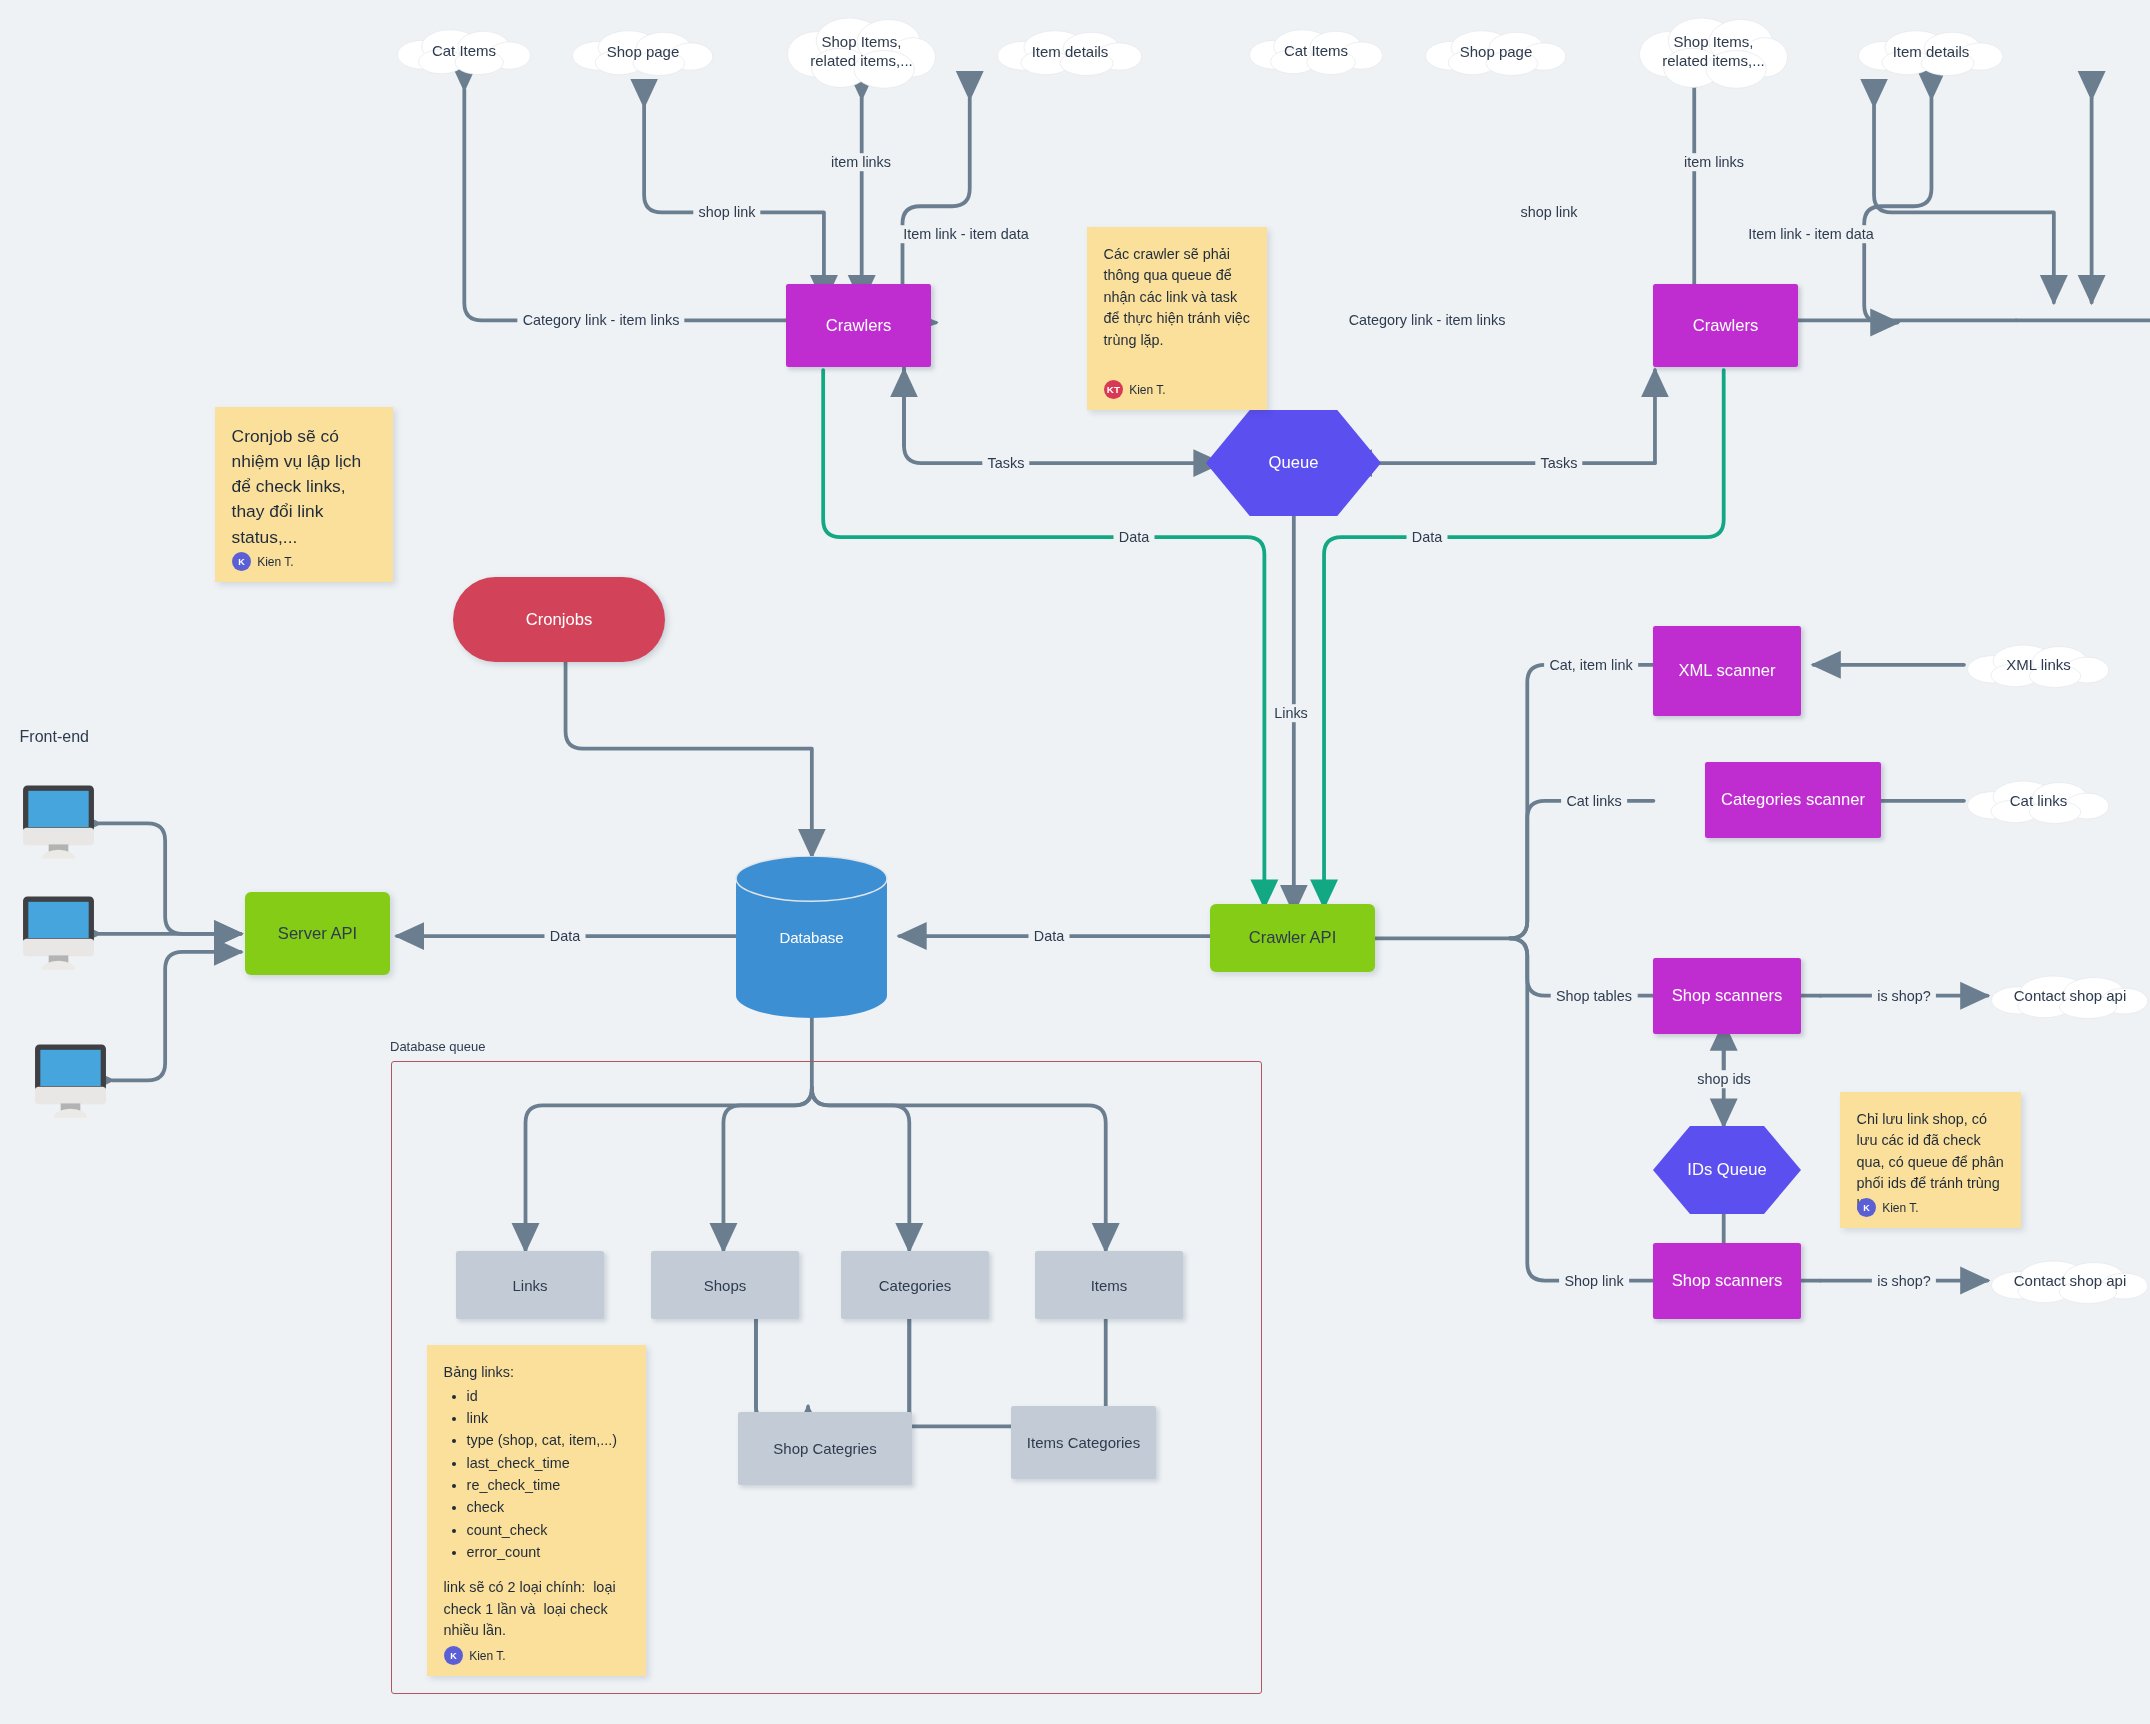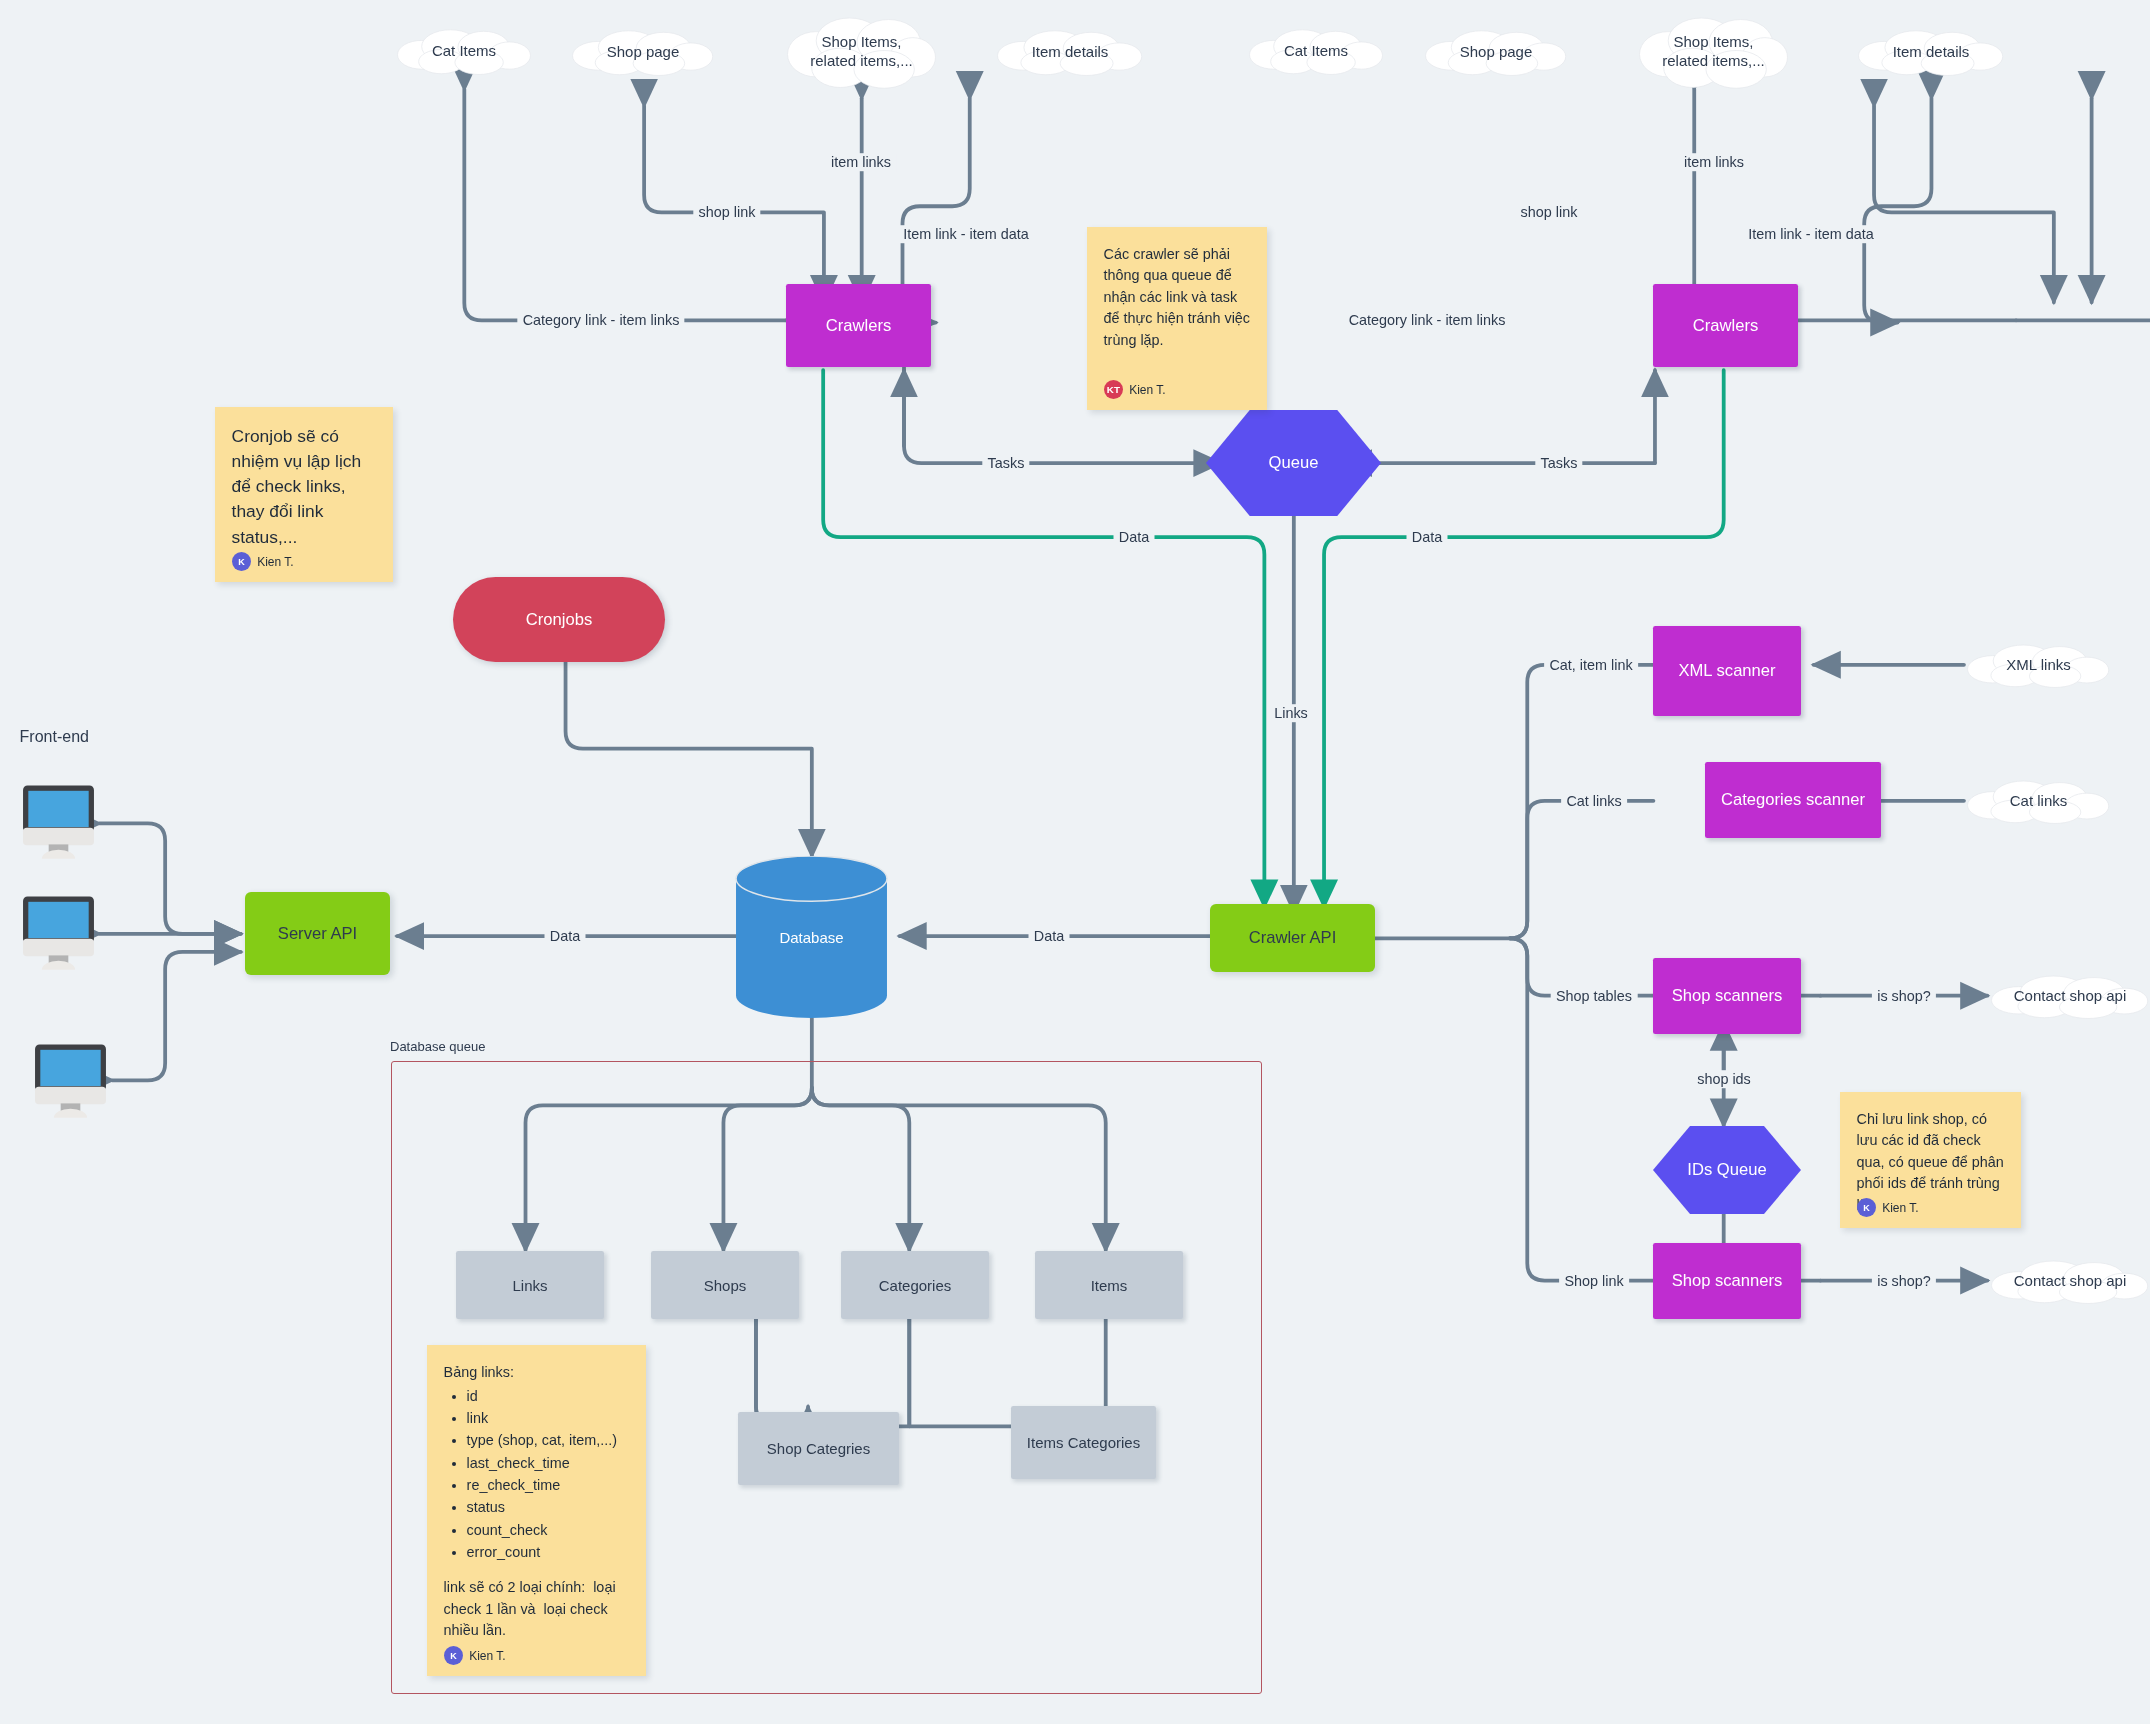--- a/index.html
+++ b/index.html
@@ -388,21 +388,21 @@
   </div>
   <div class="node tbl" style="left:651px;top:1251px;width:148px;height:68px;">
     <span>Shops</span>
   </div>
   <div class="node tbl" style="left:841px;top:1251px;width:148px;height:68px;">
     <span>Categories</span>
   </div>
   <div class="node tbl" style="left:1035px;top:1251px;width:148px;height:68px;">
     <span>Items</span>
   </div>
-  <div class="node tbl" style="left:738px;top:1412px;width:161px;height:73px;">
+  <div class="node tbl" style="left:738px;top:1412px;width:174px;height:73px;">
     <span>Shop Categries</span>
   </div>
   <div class="node tbl" style="left:1011px;top:1406px;width:145px;height:73px;">
     <span>Items Categories</span>
   </div>
 
   <div class="flabel" style="left:19.6px;top:728px;">Front-end</div>
 
   <div class="monitor" style="left:16.6px;top:778px;width:83px;height:83px;">
     <svg viewBox="0 0 110 110" width="83" height="83">
@@ -486,21 +486,21 @@
   </div>
 
   <div class="note" style="left:427px;top:1345px;width:219px;height:331px;">
     <div class="ntxt small">Bảng links:</div>
     <ul>
       <li>id</li>
       <li>link</li>
       <li>type (shop, cat, item,...)</li>
       <li>last_check_time</li>
       <li>re_check_time</li>
-      <li>status</li>
+      <li>check</li>
       <li>count_check</li>
       <li>error_count</li>
     </ul>
     <div class="ntxt small" style="margin-top:13.6px;">link sẽ có 2 loại chính:  loại check 1 lần và  loại check nhiều lần.</div>
     <div class="author">
       <span class="avatar">K</span>
       <span class="aname">Kien T.</span>
     </div>
   </div>
 

